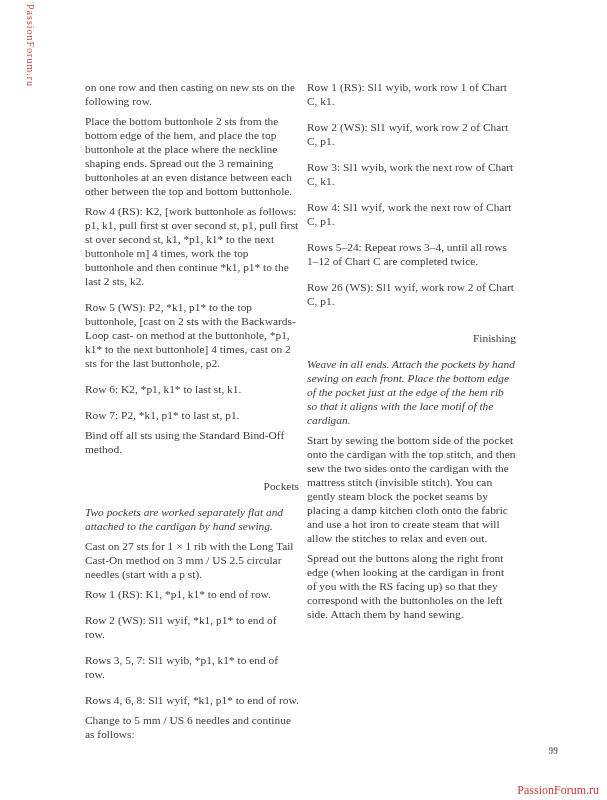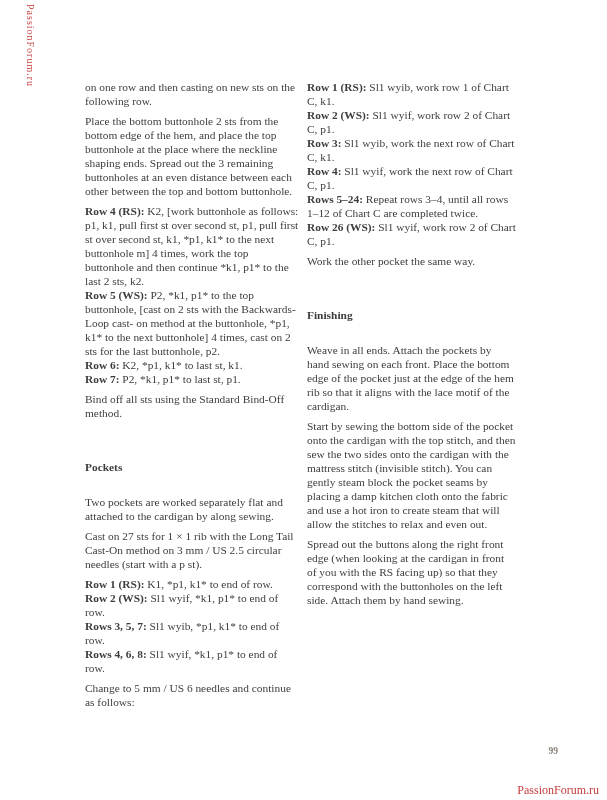--- a/index.html
+++ b/index.html
@@ -23,24 +23,24 @@
     width: 440px;
     display: flex;
     gap: 8px;
   }
   .col { font-size: 11.4px; line-height: 14px; }
   .col-left  { width: 214px; }
   .col-right { width: 209px; }
 
   p.block { margin-top: 6px; }
   .col p.block:first-child { margin-top: 0; }
-  p.block.tight { margin-top: 0; }
-  p.block.heading { font-weight: bold; margin-top: 40px; }
-  p.block.heading + p.block { margin-top: 21px; }
-  strong { font-weight: bold; }
+  p.block.tight { margin-top: 12px; }
+  p.block.heading { font-weight: normal; margin-top: 23px; text-align: right; }
+  p.block.heading + p.block { margin-top: 12px; font-style: italic; }
+  strong { font-weight: normal; }
 
   .page-number {
     position: absolute;
     top: 746px;
     right: 49px;
     font-size: 9.5px;
     color: var(--pagenum-color, #8a8178);
     font-weight: bold;
   }
   .wm-bottom {
@@ -72,36 +72,35 @@
   <div class="content">
     <div class="col col-left">
         <p class="block para">on one row and then casting on new sts on the following row.</p>
         <p class="block para">Place the bottom buttonhole 2 sts from the bottom edge of the hem, and place the top buttonhole at the place where the neckline shaping ends. Spread out the 3 remaining buttonholes at an even distance between each other between the top and bottom buttonhole.</p>
         <p class="block row"><strong>Row 4 (RS):</strong> K2, [work buttonhole as follows: p1, k1, pull first st over second st, p1, pull first st over second st, k1, *p1, k1* to the next buttonhole m] 4 times, work the top buttonhole and then continue *k1, p1* to the last 2 sts, k2.</p>
         <p class="block row tight"><strong>Row 5 (WS):</strong> P2, *k1, p1* to the top buttonhole, [cast on 2 sts with the Backwards-Loop cast- on method at the buttonhole, *p1, k1* to the next buttonhole] 4 times, cast on 2 sts for the last buttonhole, p2.</p>
         <p class="block row tight"><strong>Row 6:</strong> K2, *p1, k1* to last st, k1.</p>
         <p class="block row tight"><strong>Row 7:</strong> P2, *k1, p1* to last st, p1.</p>
         <p class="block para">Bind off all sts using the Standard Bind-Off method.</p>
         <p class="block heading">Pockets</p>
-        <p class="block para">Two pockets are worked separately flat and attached to the cardigan by along sewing.</p>
+        <p class="block para">Two pockets are worked separately flat and attached to the cardigan by hand sewing.</p>
         <p class="block para">Cast on 27 sts for 1 × 1 rib with the Long Tail Cast-On method on 3 mm / US 2.5 circular needles (start with a p st).</p>
         <p class="block row"><strong>Row 1 (RS):</strong> K1, *p1, k1* to end of row.</p>
         <p class="block row tight"><strong>Row 2 (WS):</strong> Sl1 wyif, *k1, p1* to end of row.</p>
         <p class="block row tight"><strong>Rows 3, 5, 7:</strong> Sl1 wyib, *p1, k1* to end of row.</p>
         <p class="block row tight"><strong>Rows 4, 6, 8:</strong> Sl1 wyif, *k1, p1* to end of row.</p>
         <p class="block para">Change to 5 mm / US 6 needles and continue as follows:</p>
       </div>
     <div class="col col-right">
         <p class="block row"><strong>Row 1 (RS):</strong> Sl1 wyib, work row 1 of Chart C, k1.</p>
         <p class="block row tight"><strong>Row 2 (WS):</strong> Sl1 wyif, work row 2 of Chart C, p1.</p>
         <p class="block row tight"><strong>Row 3:</strong> Sl1 wyib, work the next row of Chart C, k1.</p>
         <p class="block row tight"><strong>Row 4:</strong> Sl1 wyif, work the next row of Chart C, p1.</p>
         <p class="block row tight"><strong>Rows 5–24:</strong> Repeat rows 3–4, until all rows 1–12 of Chart C are completed twice.</p>
         <p class="block row tight"><strong>Row 26 (WS):</strong> Sl1 wyif, work row 2 of Chart C, p1.</p>
-        <p class="block para">Work the other pocket the same way.</p>
         <p class="block heading">Finishing</p>
         <p class="block para">Weave in all ends. Attach the pockets by hand sewing on each front. Place the bottom edge of the pocket just at the edge of the hem rib so that it aligns with the lace motif of the cardigan.</p>
         <p class="block para">Start by sewing the bottom side of the pocket onto the cardigan with the top stitch, and then sew the two sides onto the cardigan with the mattress stitch (invisible stitch). You can gently steam block the pocket seams by placing a damp kitchen cloth onto the fabric and use a hot iron to create steam that will allow the stitches to relax and even out.</p>
         <p class="block para">Spread out the buttons along the right front edge (when looking at the cardigan in front of you with the RS facing up) so that they correspond with the buttonholes on the left side. Attach them by hand sewing.</p>
       </div>
   </div>
 
   <span class="page-number">99</span>
 
   <span class="wm-bottom">PassionForum.ru</span>

